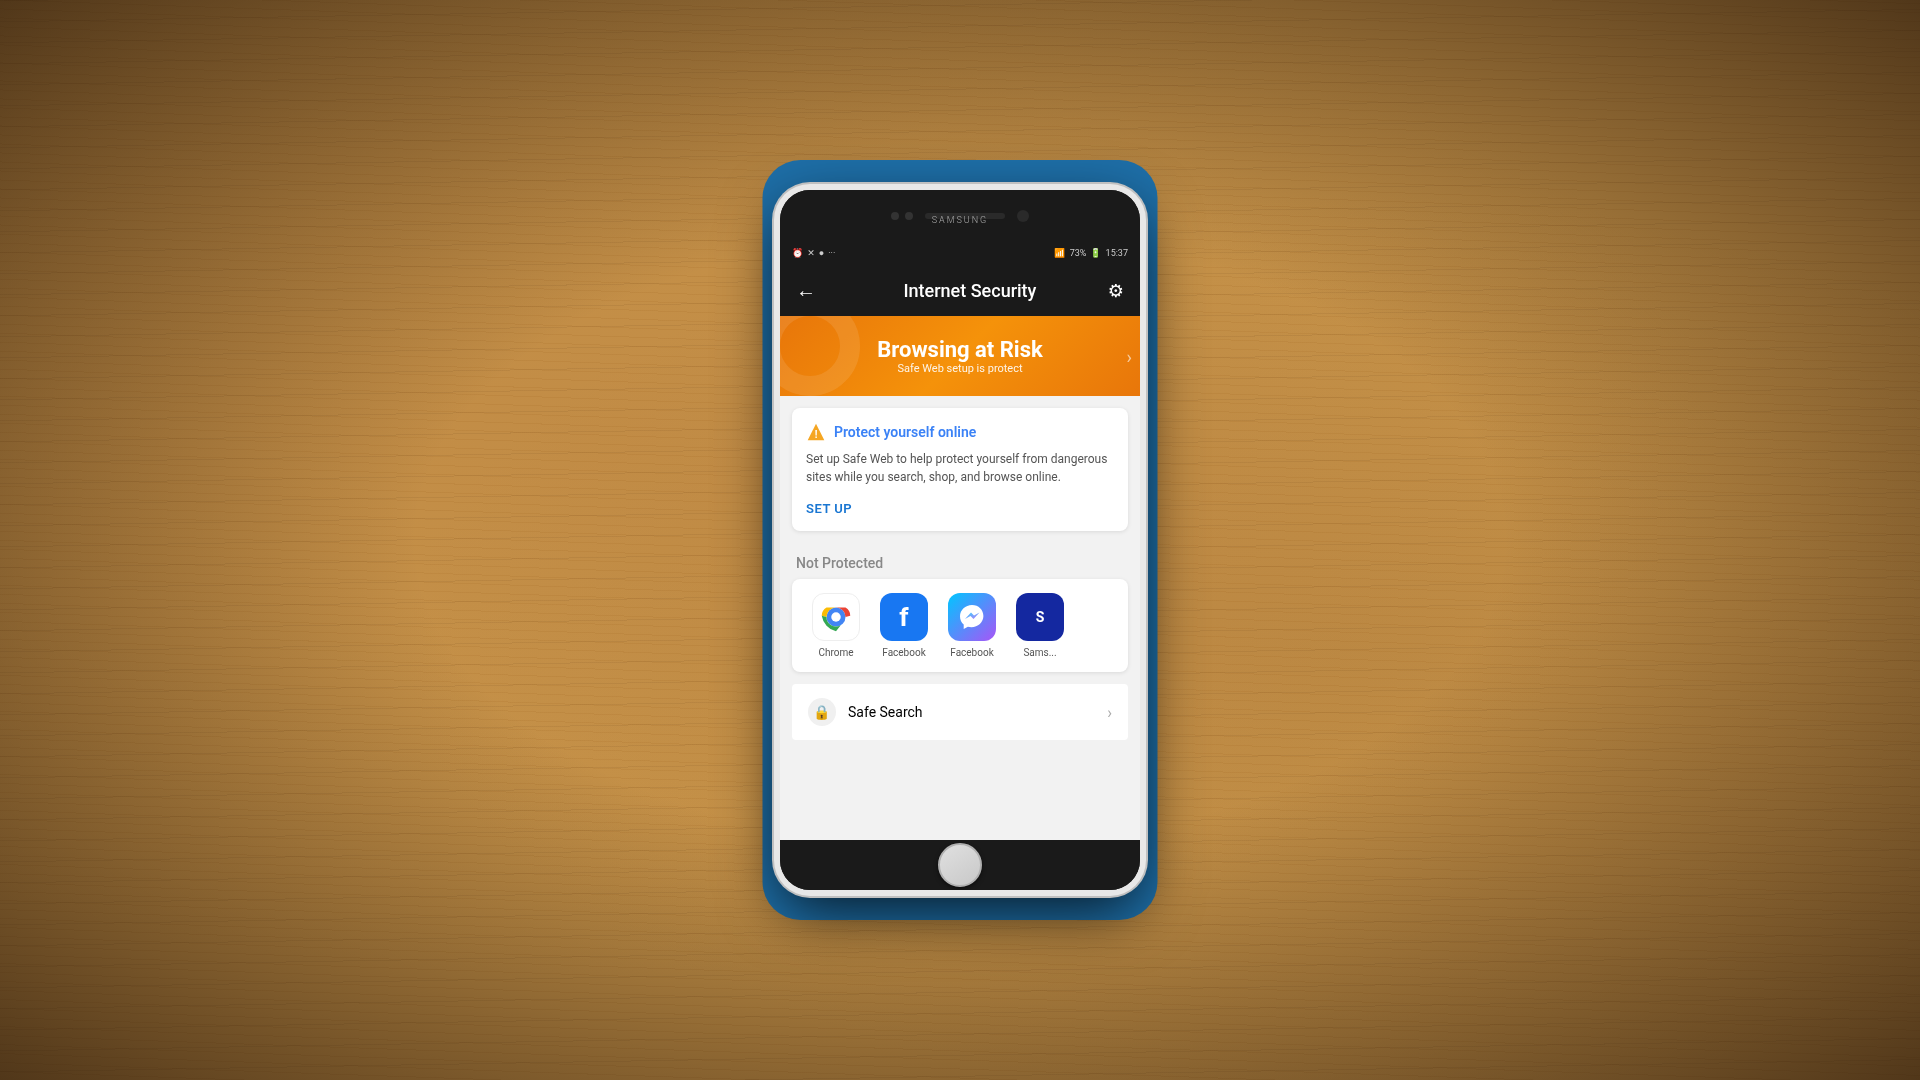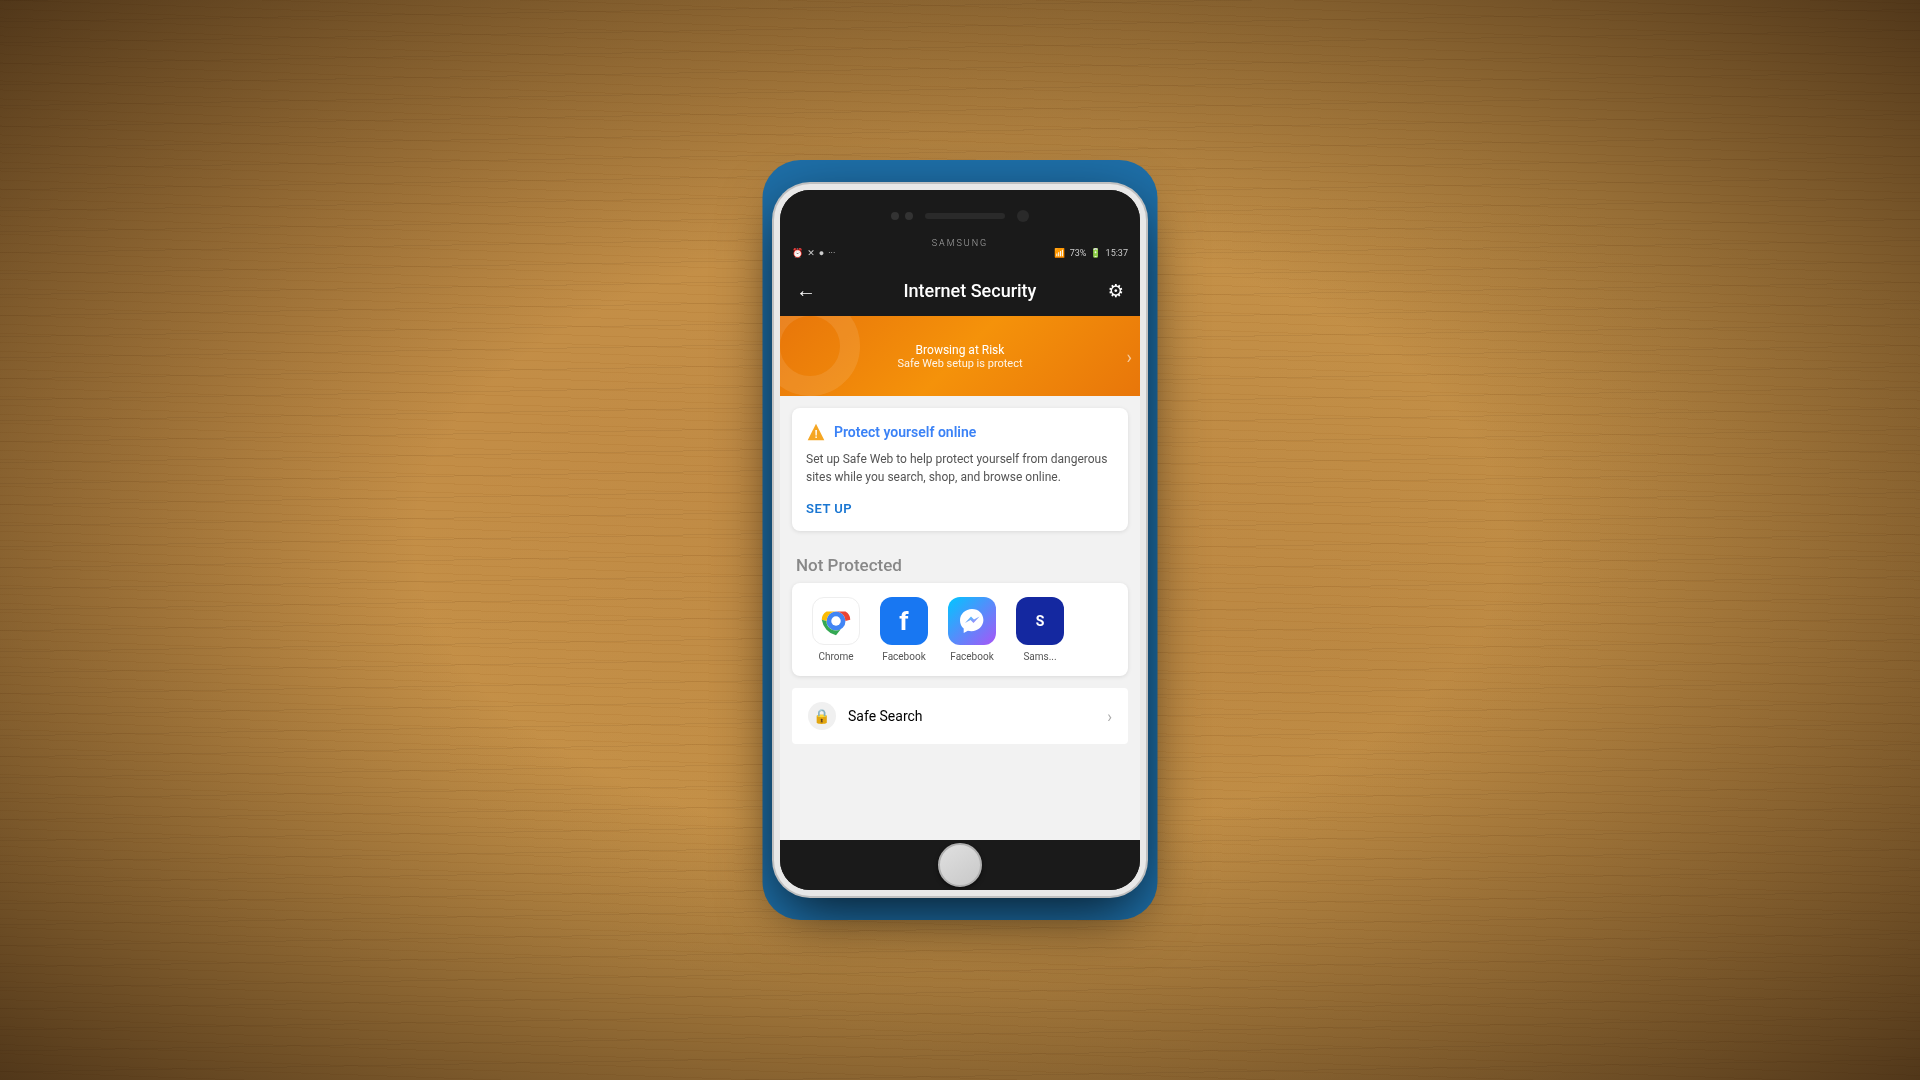--- a/index.html
+++ b/index.html
@@ -121,21 +121,21 @@
 
     .front-camera {
       width: 12px;
       height: 12px;
       background: #2a2a2a;
       border-radius: 50%;
     }
 
     .samsung-logo {
       position: absolute;
-      top: 48px;
+      top: 25px;
       left: 50%;
       transform: translateX(-50%);
       font-size: 9px;
       color: #aaa;
       letter-spacing: 2px;
       font-weight: 300;
     }
 
     
     .status-bar {
@@ -225,22 +225,22 @@
       left: -20px;
       top: -20px;
       width: 100px;
       height: 100px;
       border: 20px solid rgba(255,255,255,0.1);
       border-radius: 50%;
     }
 
     .banner-title {
       color: white;
-      font-size: 12px;
-      font-weight: normal;
+      font-size: 22px;
+      font-weight: bold;
       z-index: 1;
     }
 
     .banner-subtitle {
       color: rgba(255,255,255,0.9);
       font-size: 11px;
       z-index: 1;
     }
 
     
@@ -288,21 +288,21 @@
     .setup-link {
       color: #1976d2;
       font-size: 13px;
       font-weight: 600;
       letter-spacing: 0.5px;
       cursor: pointer;
     }
 
     
     .section-label {
-      font-size: 17px;
+      font-size: 14px;
       color: #888;
       font-weight: 500;
       padding: 12px 16px 8px;
     }
 
     
     .protected-card {
       background: white;
       margin: 0 12px 12px;
       border-radius: 8px;

